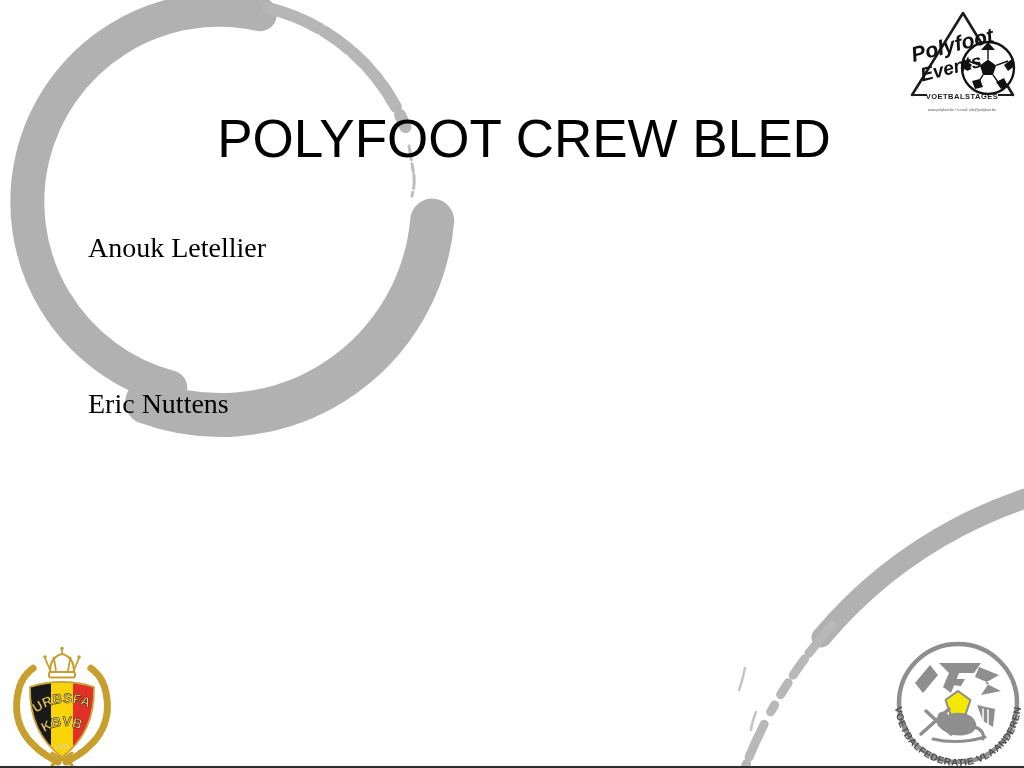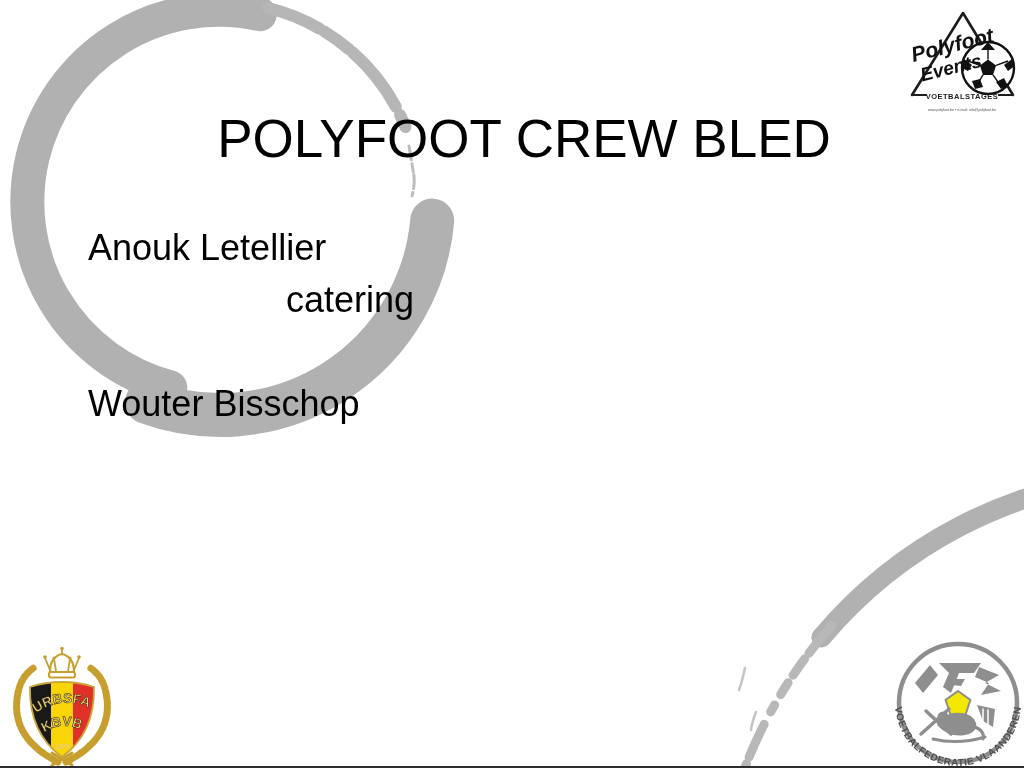--- a/index.html
+++ b/index.html
@@ -8,21 +8,21 @@
     overflow:hidden; font-family:"Liberation Sans", sans-serif; color:#000;
   }
   .deco { position:absolute; left:0; top:0; width:1024px; height:768px; }
   .title {
     position:absolute; top:100px; left:0; width:100%;
     margin:12px; text-align:center; font-size:53px; font-weight:400;
     line-height:1; color:#000; white-space:nowrap;
   }
   .crew {
     position:absolute; left:88px; top:222px;
-    font-size:36px; line-height:52px; white-space:nowrap;
+    font-size:28px; line-height:52px; white-space:nowrap;font-family:Liberation Serif, serif;
   }
   .crew .role { padding-left:198px; }
   .crew .spacer { height:52px; }
   .logo { position:absolute; }
   .logo-polyfoot { left:898px; top:3px; }
   .logo-kbvb { left:5px; top:645px; }
   .logo-vfv { left:893px; top:635px; }
   .bottom-line {
     position:absolute; left:0; bottom:0; width:1024px; height:2px;
     background:#2e2e2e;
@@ -75,24 +75,23 @@
       <text x="50" y="69" font-size="19" text-anchor="middle">Events</text>
     </g>
     <text x="64" y="96" font-size="7.5" font-weight="bold" letter-spacing="0.5" text-anchor="middle" fill="#1c1c1c">VOETBALSTAGES</text>
     <text x="64" y="108" font-size="3.6" text-anchor="middle" fill="#555">www.polyfoot.be  •  e-mail: info@polyfoot.be</text>
   </svg>
 
   <h1 class="title">POLYFOOT CREW BLED</h1>
 
   <div class="crew">
     <div class="line name">Anouk Letellier</div>
-    <div class="line role">catering</div>
     <div class="spacer"></div>
-    <div class="line name">Wouter Bisschop</div>
     <div class="spacer"></div>
+    <div class="line name">Eric Nuttens</div>
   </div>
 
   <svg class="logo logo-kbvb" width="110" height="123" viewBox="0 0 110 123">
     <defs>
       <clipPath id="shieldClip">
         <path d="M 25 42 Q 24 88 57 112 Q 90 88 89 42 Q 74 37 57 37 Q 40 37 25 42 Z"></path>
       </clipPath>
       <path id="kbvbArc1" d="M 27 71 Q 56 48 88 65"></path>
       <path id="kbvbArc2" d="M 33 92 Q 57 72 82 88"></path>
     </defs>

